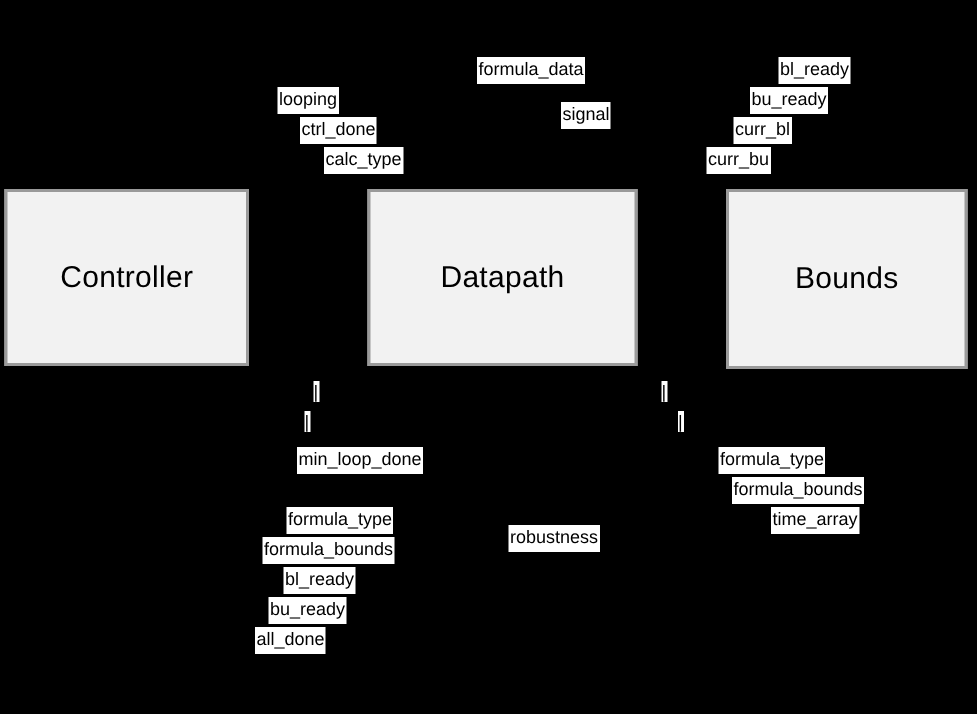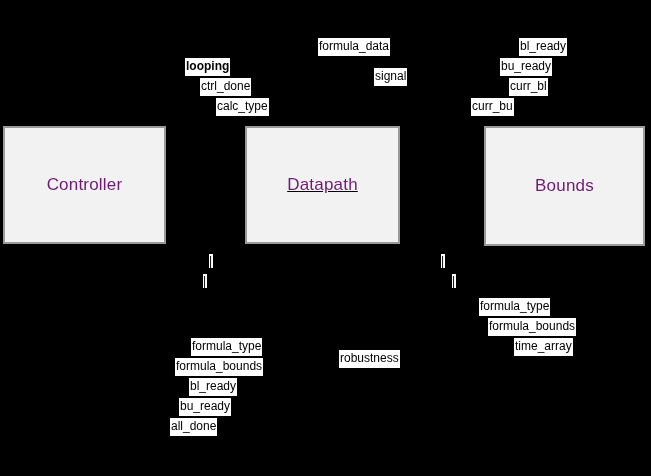--- a/index.html
+++ b/index.html
@@ -21,28 +21,28 @@
   .module {
     position: absolute;
     background: #f2f2f2;
     border: 2px solid #9a9a9a;
     box-sizing: border-box;
     display: flex;
     align-items: center;
     justify-content: center;
   }
   .module-title {
-    font-size: 17px;
-    color: #701a75;
+    font-size: 20px;
+    color: #000000;
     font-family: "Liberation Sans", sans-serif;
     letter-spacing: 0.2px;
     white-space: nowrap;
   }
   #module-controller { left: 3px;   top: 126px; width: 163px; height: 118px; }
-  #module-datapath   { left: 245px; top: 126px; width: 155px; height: 118px; text-decoration: underline; }
+  #module-datapath   { left: 245px; top: 126px; width: 180px; height: 118px; }
   #module-bounds     { left: 484px; top: 126px; width: 161px; height: 120px; }
 
   
   .sig {
     position: absolute;
     background: #ffffff;
     color: #000000;
     font-size: 12px;
     line-height: 15px;
     font-family: "Liberation Sans", sans-serif;
@@ -62,50 +62,51 @@
     font-size: 12px;
     line-height: 14px;
     font-family: "Liberation Sans", sans-serif;
   }
 </style>
 </head>
 <body>
 
 <div id="canvas">
 
-  <div class="sig" style="left:137px; top:58px;font-weight:bold;">looping</div>
+  <div class="sig" style="left:137px; top:58px;">looping</div>
   <div class="sig" style="left:152px; top:78px;">ctrl_done</div>
   <div class="sig" style="left:168px; top:98px;">calc_type</div>
 
   <div class="sig" style="left:270px; top:38px;">formula_data</div>
   <div class="sig" style="left:326px; top:68px;">signal</div>
 
   <div class="sig" style="left:471px; top:38px;">bl_ready</div>
   <div class="sig" style="left:452px; top:58px;">bu_ready</div>
-  <div class="sig" style="left:461px; top:78px;">curr_bl</div>
+  <div class="sig" style="left:441px; top:78px;">curr_bl</div>
   <div class="sig" style="left:423px; top:98px;">curr_bu</div>
 
   <div class="module" id="module-controller">
     <span class="module-title">Controller</span>
   </div>
 
   <div class="module" id="module-datapath">
     <span class="module-title">Datapath</span>
   </div>
 
   <div class="module" id="module-bounds">
     <span class="module-title">Bounds</span>
   </div>
 
   <div class="sig-stub" style="left:209px; top:254px;">|</div>
   <div class="sig-stub" style="left:203px; top:274px;">|</div>
 
   <div class="sig-stub" style="left:441px; top:254px;">|</div>
   <div class="sig-stub" style="left:452px; top:274px;">|</div>
 
+  <div class="sig" style="left:150px; top:298px;">min_loop_done</div>
   <div class="sig" style="left:143px; top:338px;">formula_type</div>
   <div class="sig" style="left:127px; top:358px;">formula_bounds</div>
   <div class="sig" style="left:141px; top:378px;">bl_ready</div>
   <div class="sig" style="left:131px; top:398px;">bu_ready</div>
   <div class="sig" style="left:122px; top:418px;">all_done</div>
 
   <div class="sig" style="left:291px; top:350px;">robustness</div>
 
   <div class="sig" style="left:431px; top:298px;">formula_type</div>
   <div class="sig" style="left:440px; top:318px;">formula_bounds</div>

